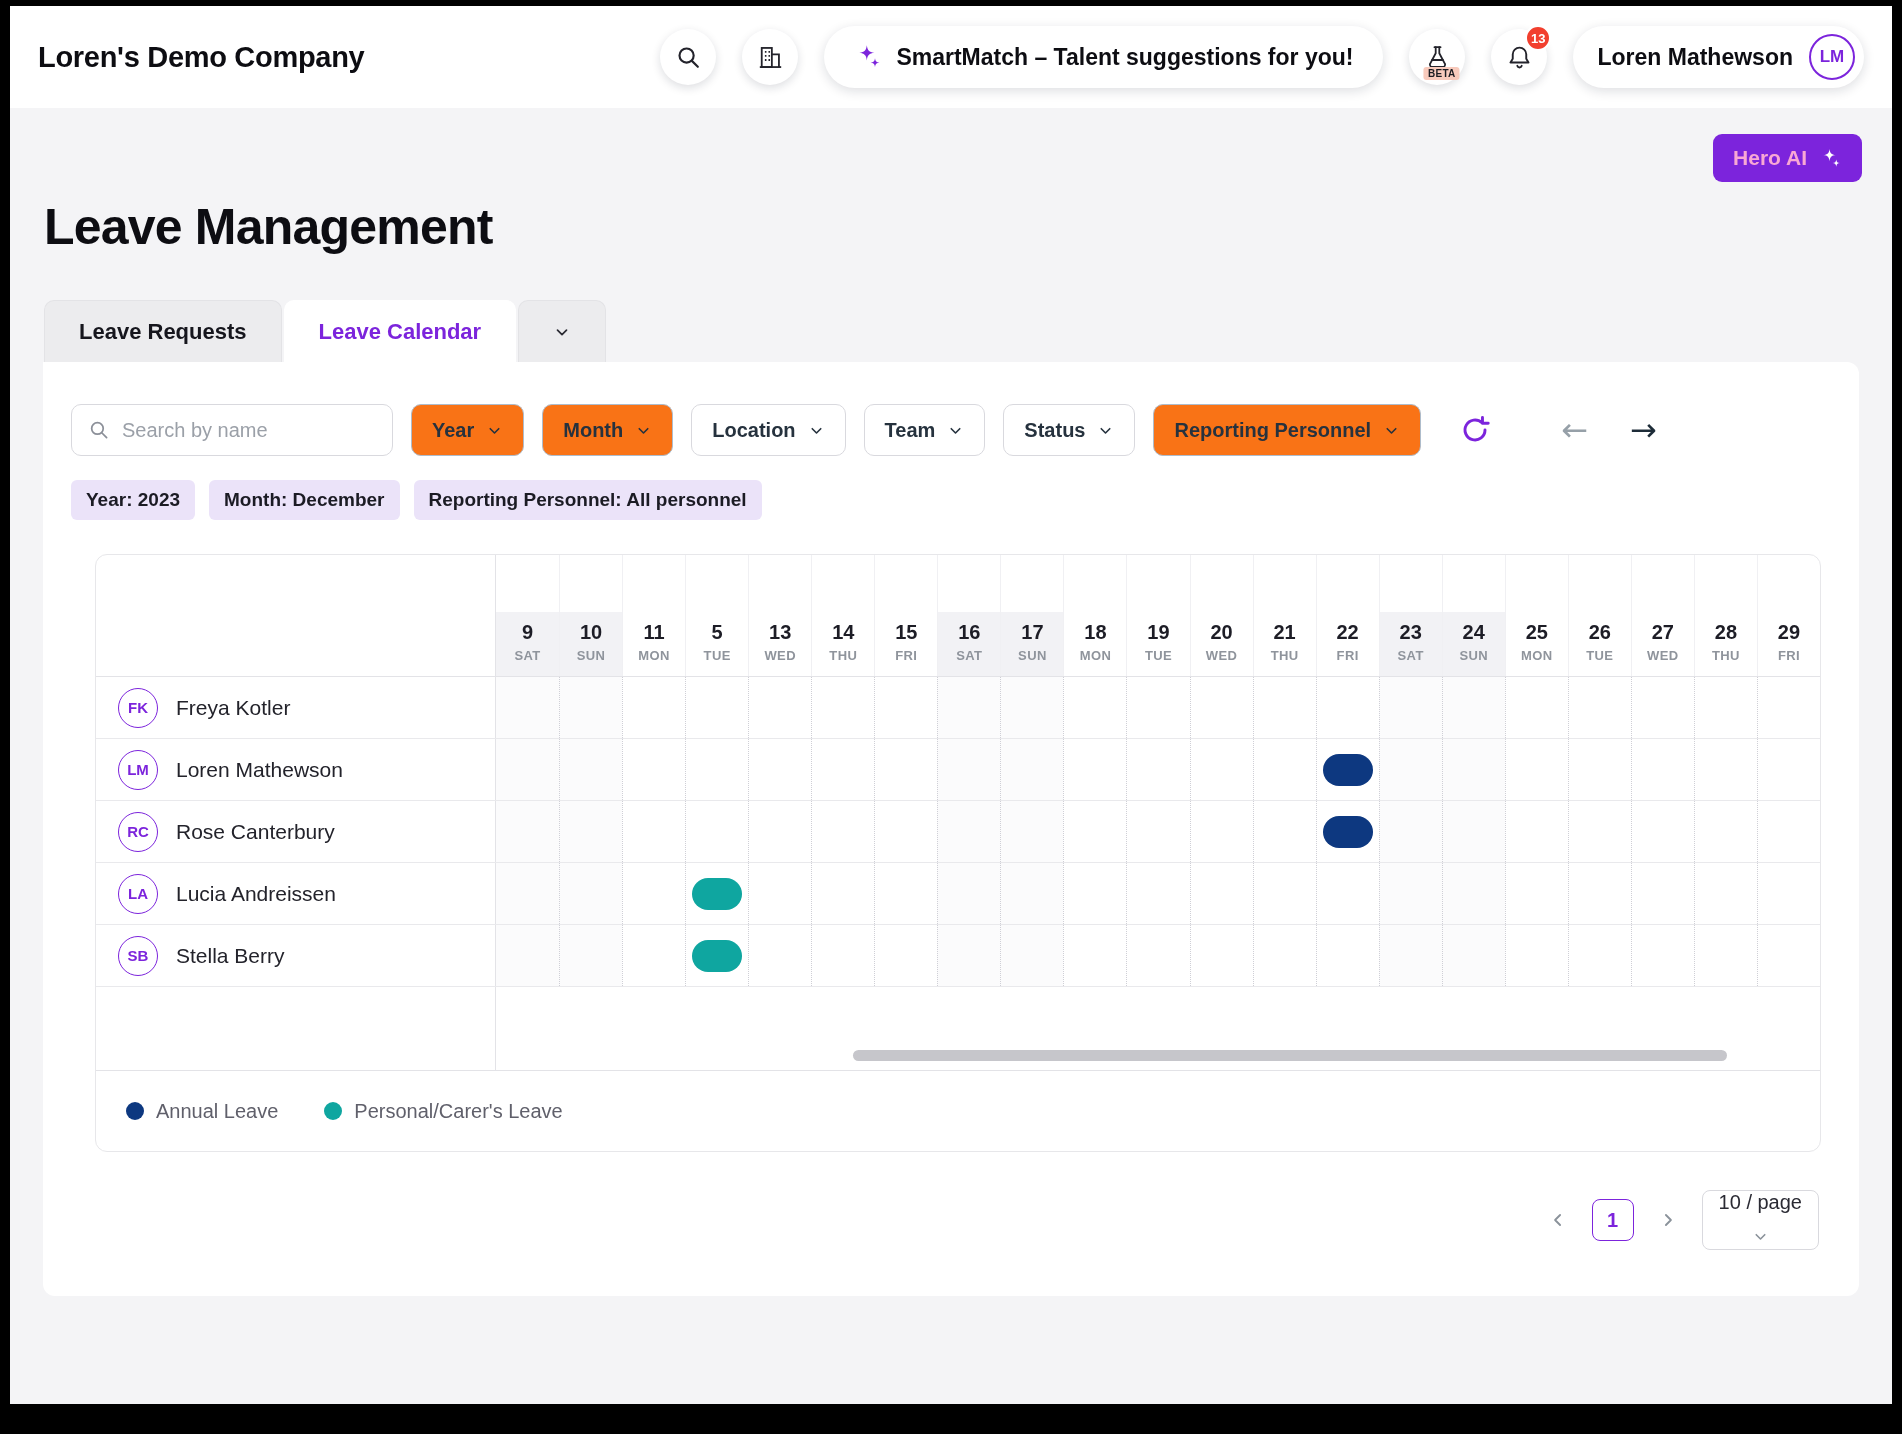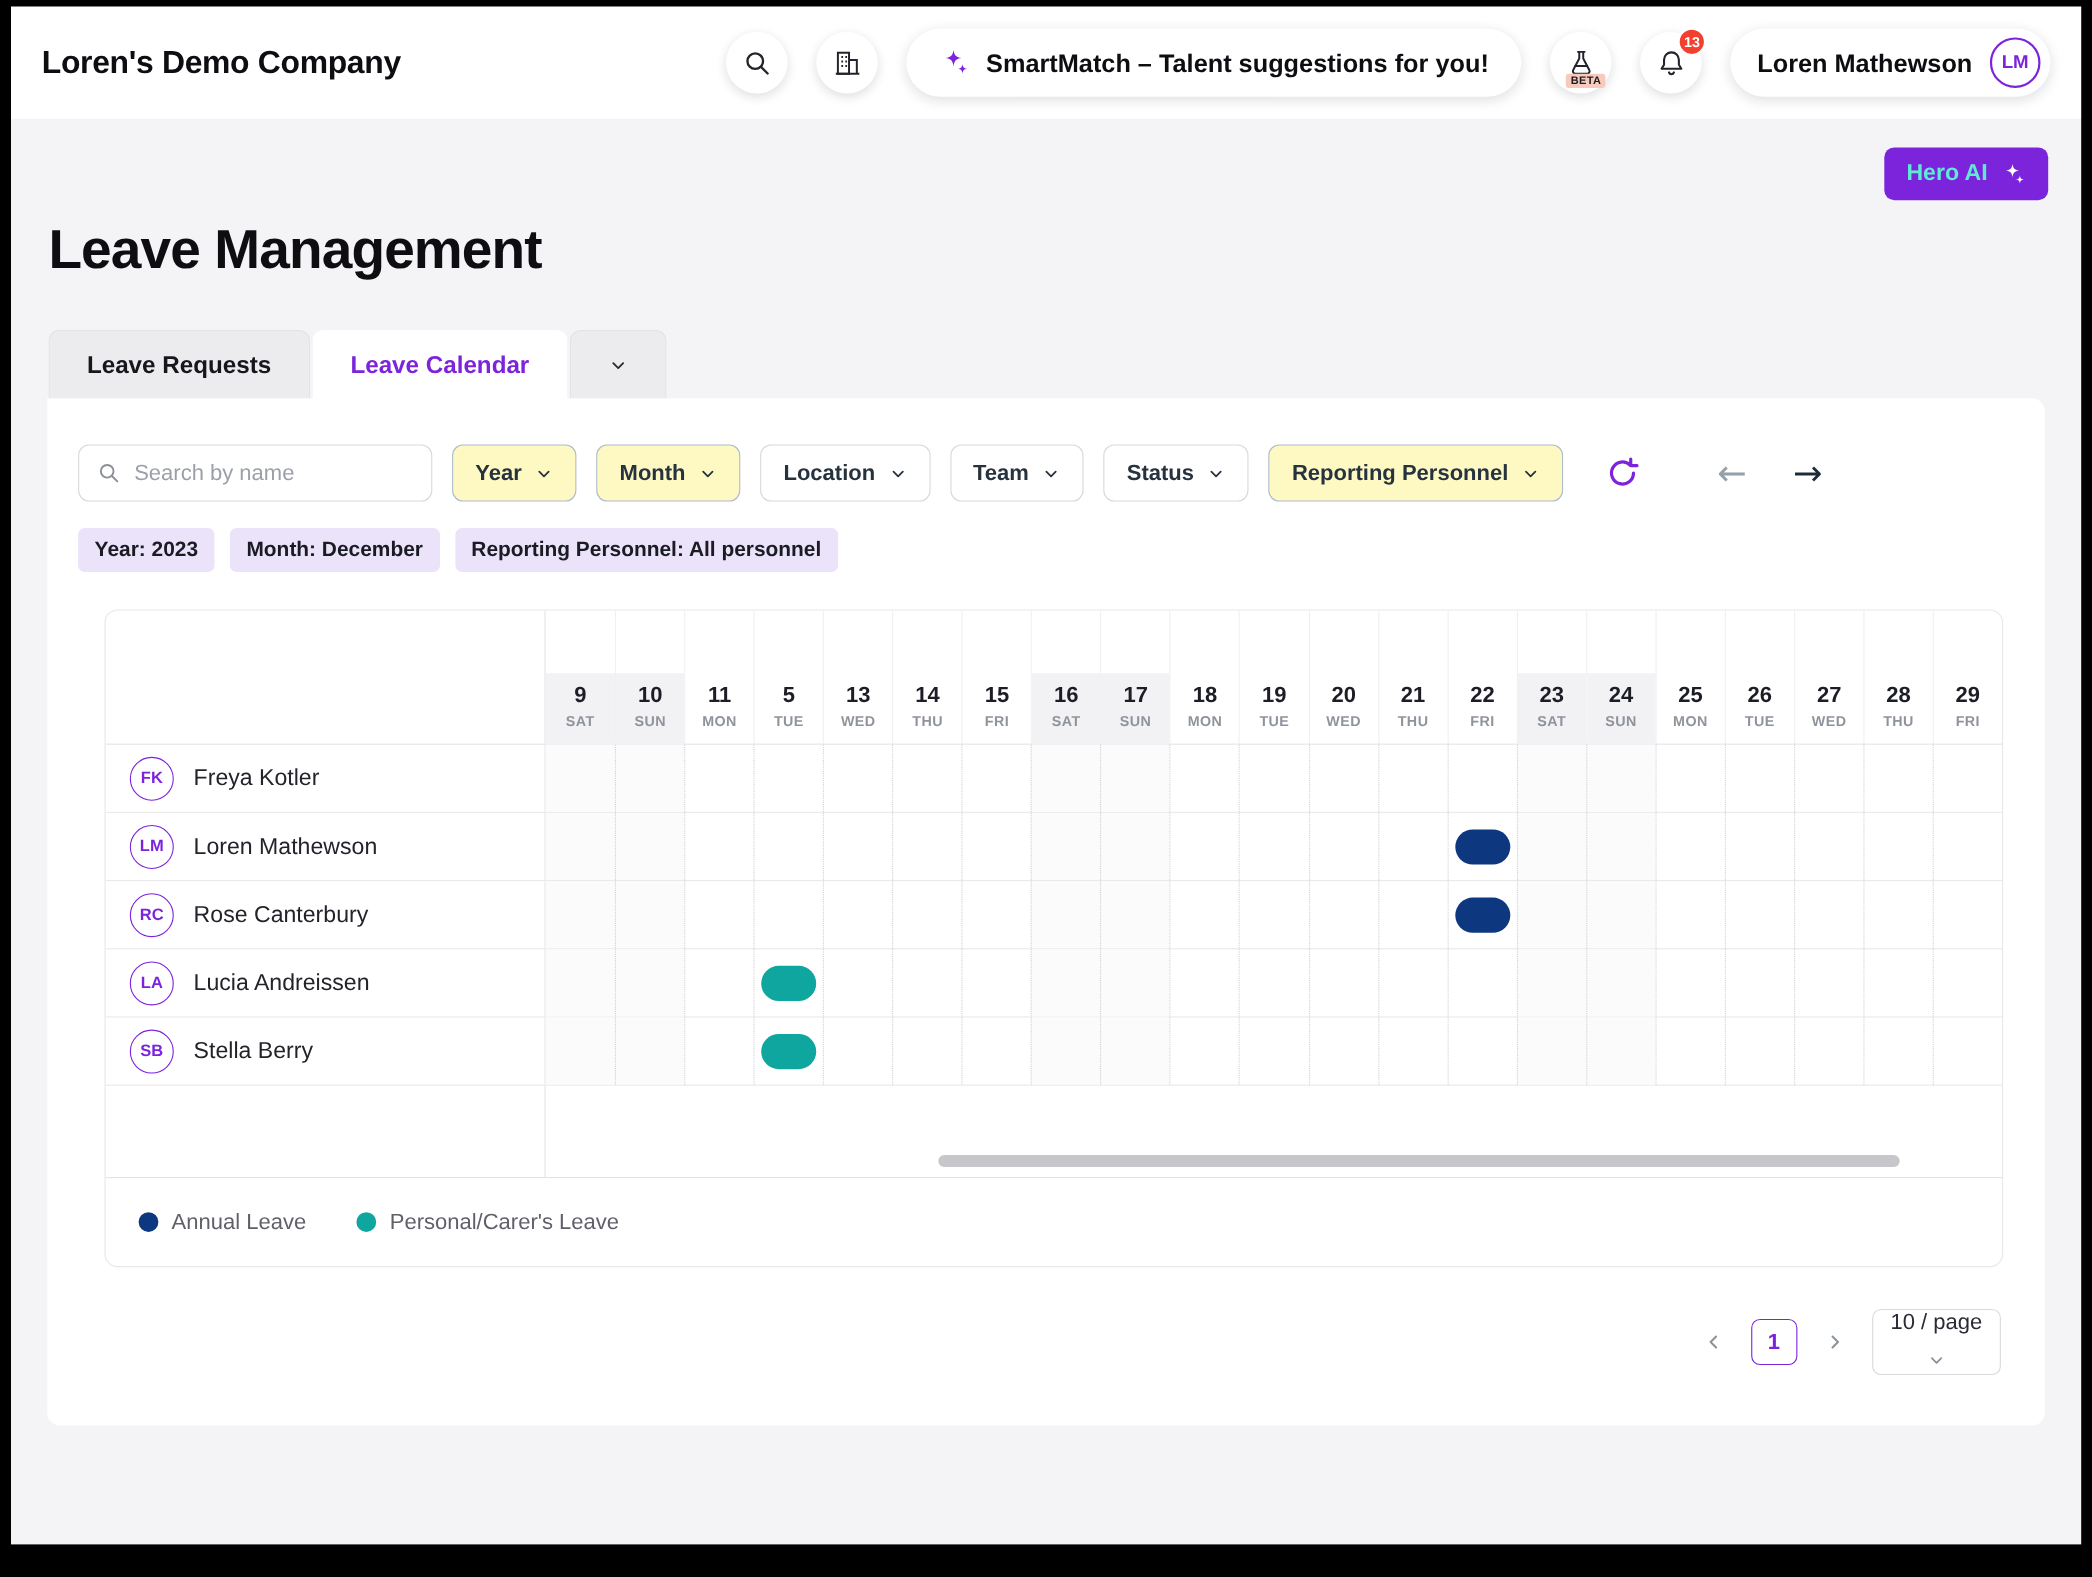--- a/index.html
+++ b/index.html
@@ -23,21 +23,21 @@
   .badge{position:absolute;top:-4px;right:-4px;min-width:26px;height:26px;border-radius:13px;background:#f23f2e;
     color:#fff;font-size:13px;font-weight:700;display:flex;align-items:center;justify-content:center;border:2px solid #fff;padding:0 4px;}
   .user-pill{height:62px;border-radius:32px;background:#fff;border:none;box-shadow:0 3px 12px rgba(16,24,40,.14);
     display:flex;align-items:center;gap:16px;padding:0 9px 0 24px;cursor:pointer;font-family:"Liberation Sans",sans-serif;}
   .user-name{font-size:23px;font-weight:700;color:#0d0d12;}
   .avatar-lg{width:46px;height:46px;border-radius:50%;border:2px solid #7c24dc;color:#7c24dc;
     display:flex;align-items:center;justify-content:center;font-size:17px;font-weight:700;}
 
   
   .heroai-row{display:flex;justify-content:flex-end;padding:26px 30px 0;}
-  .heroai-btn{background:#7c24dc;color:#5eead4;border:none;border-radius:9px;height:48px;padding:0 20px;
+  .heroai-btn{background:#7c24dc;color:#f9a8d4;border:none;border-radius:9px;height:48px;padding:0 20px;
     display:flex;align-items:center;gap:12px;font-size:21px;font-weight:600;cursor:pointer;font-family:"Liberation Sans",sans-serif;}
   .heroai-btn svg{width:23px;height:23px;}
   h1{margin:16px 0 0;padding:0 34px;font-size:50px;font-weight:800;letter-spacing:-.8px;color:#0d0d12;}
   .tabs{display:flex;align-items:flex-end;gap:2px;margin:44px 0 0 34px;}
   .tab{height:62px;padding:0 34px;display:flex;align-items:center;background:#ececee;border:1px solid #e3e3e6;border-bottom:none;
     border-radius:10px 10px 0 0;font-size:22px;font-weight:600;color:#16161d;cursor:pointer;}
   .tab.active{background:#fff;color:#7c24dc;font-weight:700;border-color:#fff;}
   .tab-more{width:88px;justify-content:center;color:#3a3a44;}
   .tab-more svg{width:20px;height:20px;}
 
@@ -45,21 +45,21 @@
   .card{background:#fff;margin:0 33px;border-radius:0 12px 12px 12px;padding:42px 0 46px;}
 
   .filter-row{display:flex;align-items:center;gap:18px;padding:0 28px;}
   .search-box{width:322px;height:52px;border:1px solid #d9d9de;border-radius:10px;background:#fff;
     display:flex;align-items:center;gap:10px;padding:0 16px;}
   .search-box svg{width:22px;height:22px;flex:0 0 auto;}
   .search-box input{border:none;outline:none;font-size:20px;color:#33333b;width:100%;font-family:"Liberation Sans",sans-serif;background:transparent;}
   .search-box input::placeholder{color:#9ba0a8;}
   .dropdown{height:52px;border-radius:10px;padding:0 20px;display:flex;align-items:center;gap:12px;
     font-size:20px;font-weight:700;background:#fff;border:1px solid #d9d9de;color:#26323e;cursor:pointer;font-family:"Liberation Sans",sans-serif;}
-  .dropdown.active{background:#fef9c3;border-color:#aebccb;}
+  .dropdown.active{background:#f97316;border-color:#aebccb;}
   .chev-svg{width:17px;height:17px;}
   .refresh-btn{border:none;background:none;margin-left:14px;cursor:pointer;display:flex;align-items:center;}
   .refresh-btn svg{width:32px;height:32px;}
   .nav-arrows{display:flex;align-items:center;gap:30px;margin-left:40px;}
   .arrow{font-size:32px;line-height:1;cursor:pointer;background:none;border:none;font-family:"DejaVu Sans",sans-serif;}
   .arrow.prev{color:#96a0a8;}
   .arrow.next{color:#1d2c38;}
 
   .chips-row{display:flex;align-items:center;gap:14px;padding:24px 28px 0;}
   .chip{background:#ebe3f9;color:#1b1b24;font-size:19px;font-weight:700;padding:9px 15px;border-radius:6px;}

